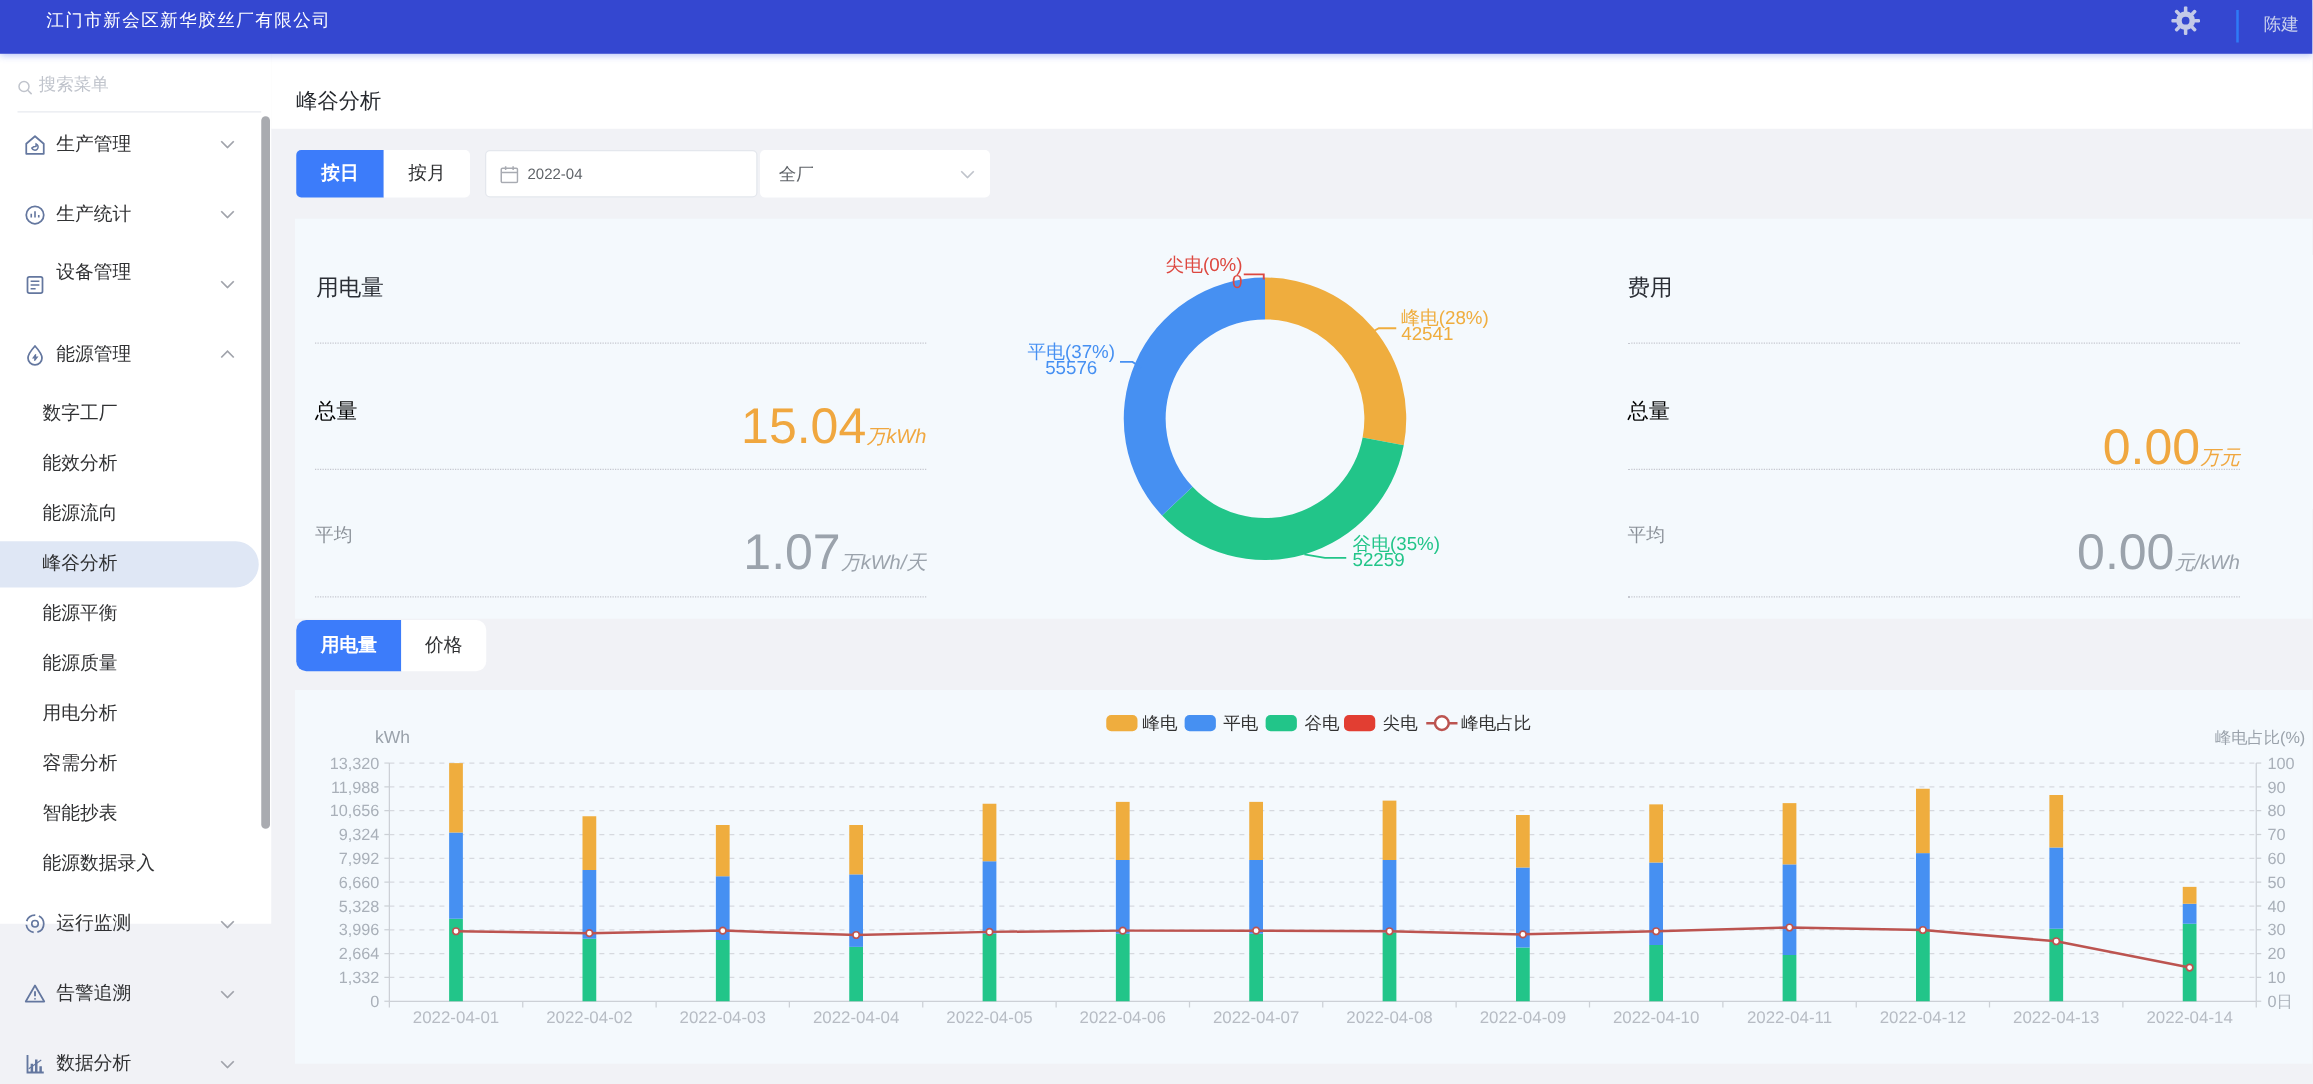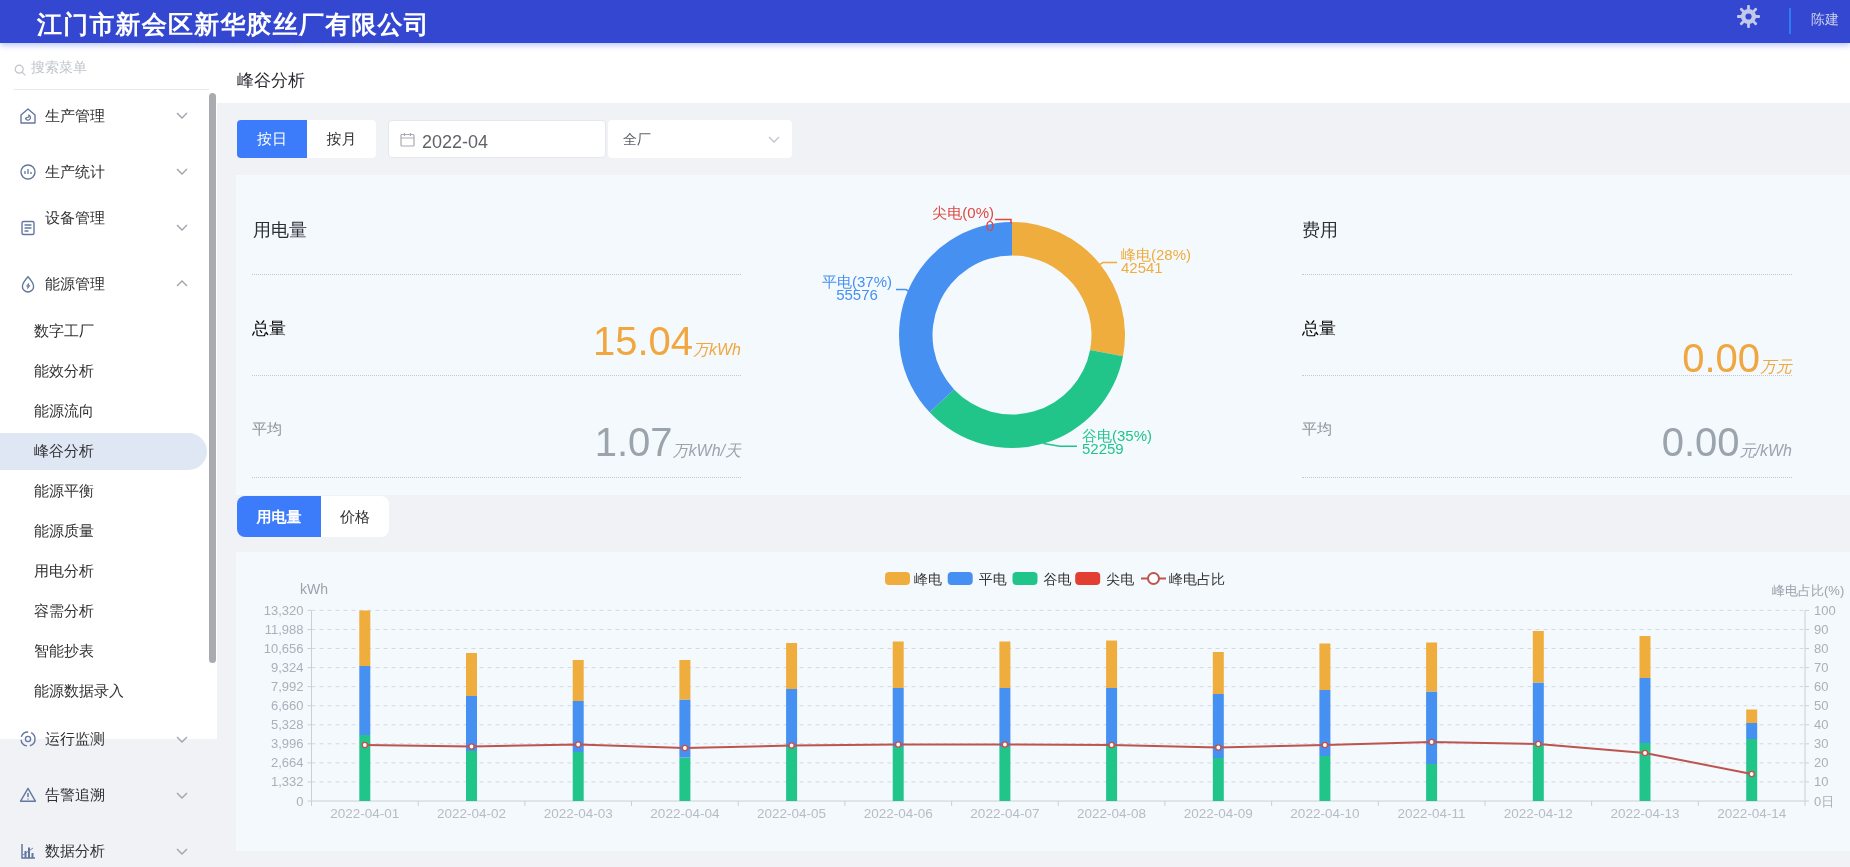--- a/index.html
+++ b/index.html
@@ -1,18 +1,18 @@
 <!DOCTYPE html>
 <html><head><meta charset="utf-8">
 <style>
 *{margin:0;padding:0;box-sizing:border-box}
 body{width:1850px;height:867px;font-family:"Liberation Sans",sans-serif;position:relative;overflow:hidden;background:#f1f2f6}
 .abs{position:absolute}
 #hdr{position:absolute;left:0;top:0;width:1850px;height:43px;background:#3447d0;box-shadow:0 2px 6px rgba(64,98,238,.4);z-index:5}
-#hdr .ttl{position:absolute;left:37px;top:8px;font-size:25px;font-weight:bold;color:#fff;letter-spacing:1.2px}
+#hdr .ttl{position:absolute;left:37px;top:8px;font-size:14px;font-weight:normal;color:#fff;letter-spacing:1.2px}
 #side{position:absolute;left:0;top:43px;width:217px;height:696px;background:#fff;z-index:4}
 .mi{position:absolute}
 .mt{position:absolute;font-size:15px;color:#303133;line-height:20px;white-space:nowrap}
 .st{position:absolute;font-size:15px;color:#303133;line-height:20px;white-space:nowrap}
 .pill{position:absolute;left:0;width:207px;height:37px;background:#dfe7f5;border-radius:0 19px 19px 0}
 .sel{color:#303133}
 #sb{position:absolute;left:209px;top:93px;width:7px;height:570px;background:#a9abb0;border-radius:3.5px;z-index:9}
 #mainwhite{position:absolute;left:217px;top:43px;width:1633px;height:60px;background:#fff}
 #pgttl{position:absolute;left:237px;top:70px;font-size:17px;color:#26292e;line-height:22px}
 .panel{position:absolute;left:236px;width:1614px;background:#f4f9fd}
@@ -118,28 +118,28 @@
 <div class="st" style="left:34px;top:478px">能源质量</div>
 <div class="st" style="left:34px;top:518px">用电分析</div>
 <div class="st" style="left:34px;top:558px">容需分析</div>
 <div class="st" style="left:34px;top:598px">智能抄表</div>
 <div class="st" style="left:34px;top:638px">能源数据录入</div>
 </div>
 <div id="sb"></div>
 <div id="mainwhite"></div>
 <div id="pgttl">峰谷分析</div>
 
-<div class="btn" style="left:237px;top:120px;width:70px;background:#3c7cfa;color:#fff;border-radius:4px 0 0 4px;font-weight:normal">按日</div>
+<div class="btn" style="left:237px;top:120px;width:70px;background:#3c7cfa;color:#fff;border-radius:4px 0 0 4px;font-weight:bold">按日</div>
 <div class="btn" style="left:307px;top:120px;width:69px;background:#fff;color:#303133;border-radius:0 4px 4px 0">按月</div>
 <div class="abs" style="left:388px;top:120px;width:218px;height:38px;background:#fff;border:1px solid #e4e7ed;border-radius:4px">
   <svg style="position:absolute;left:11px;top:11px" width="15" height="15" viewBox="0 0 15 15" fill="none" stroke="#a8abb2" stroke-width="1.2">
       <rect x="1" y="2.5" width="13" height="11.5" rx="1"></rect>
       <path d="M1 6 h13 M4.5 1 v3 M10.5 1 v3"></path>
     </svg>
-  <span style="position:absolute;left:33px;top:11px;font-size:18px;color:#5f6368">2022-04</span>
+  <span style="position:absolute;left:33px;top:11px;font-size:12px;color:#5f6368">2022-04</span>
 </div>
 <div class="abs" style="left:608px;top:120px;width:184px;height:38px;background:#fff;border-radius:4px">
   <span style="position:absolute;left:15px;top:11px;font-size:14px;color:#5f6368">全厂</span>
   <svg style="position:absolute;right:12px;top:16px" width="12" height="7" viewBox="0 0 12 7" fill="none" stroke="#bfc3cb" stroke-width="1.3">
       <path d="M1 1 L6 6 L11 1"></path>
     </svg>
 </div>
 
 <div class="panel" style="top:175px;height:320px"></div>
 <div class="sech" style="left:253px;top:219px">用电量</div>

